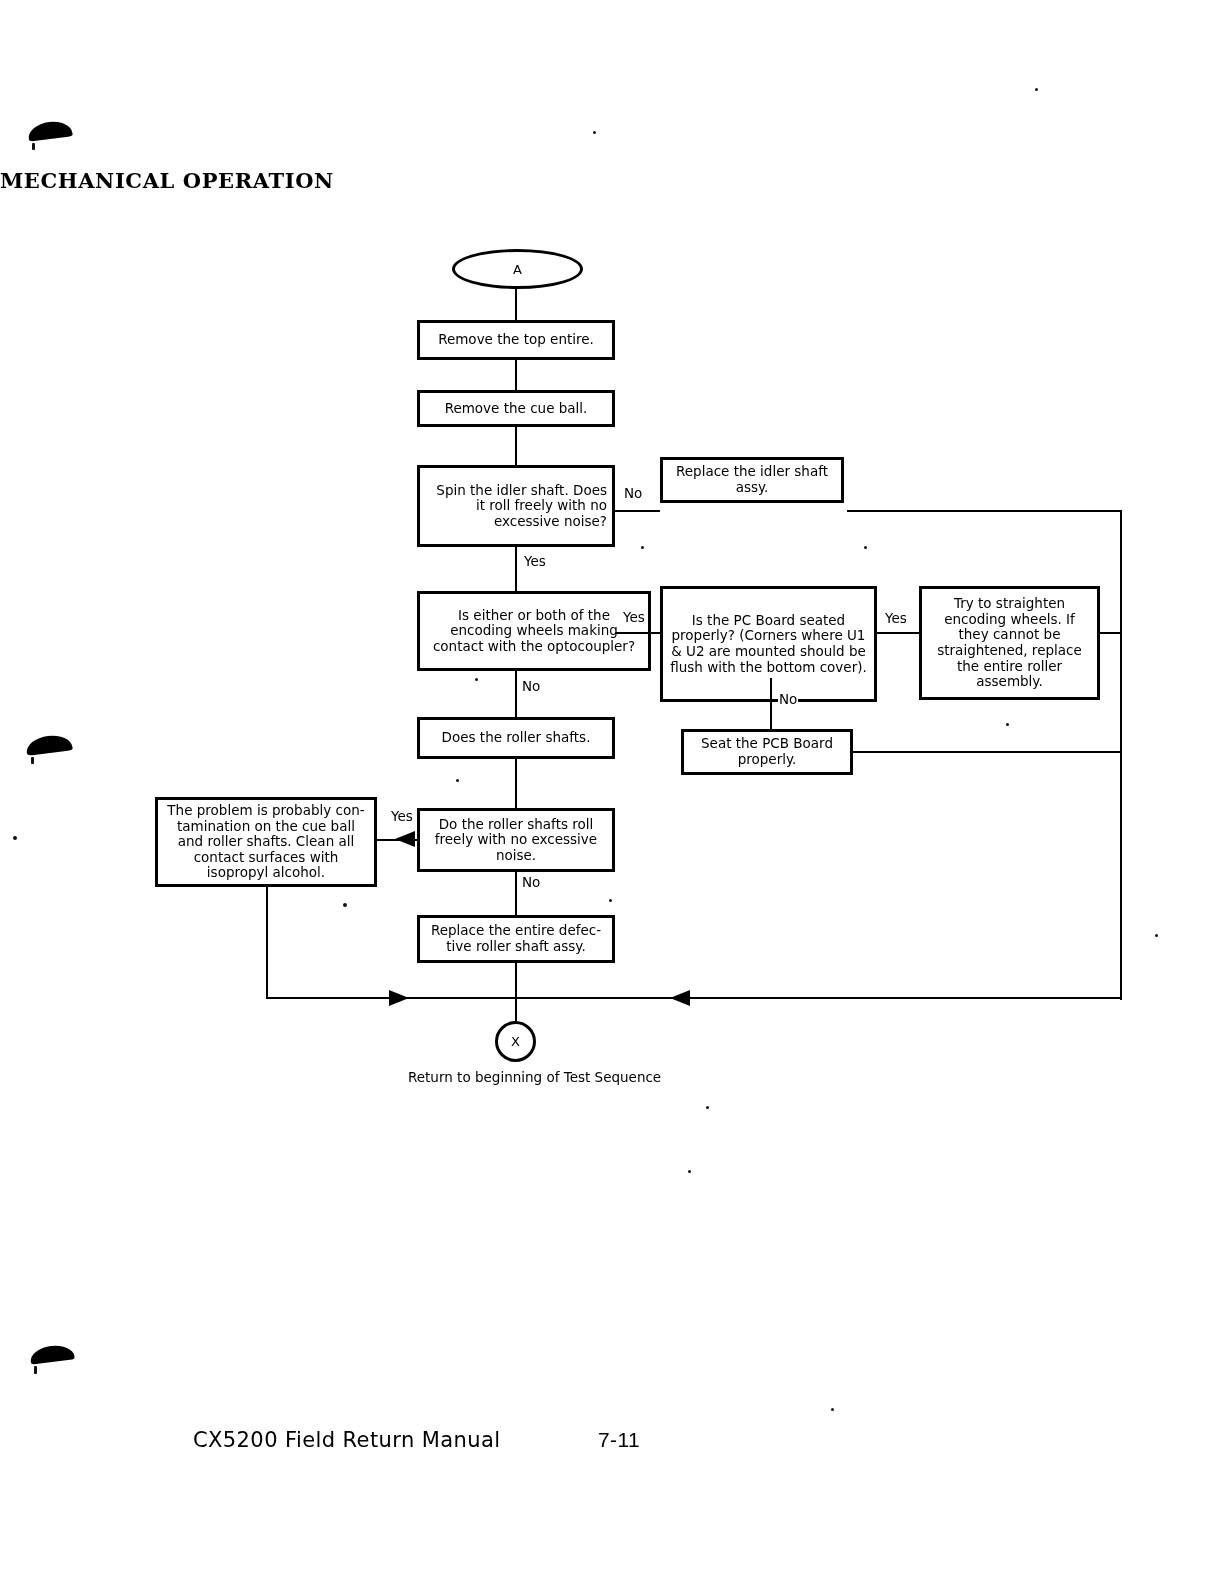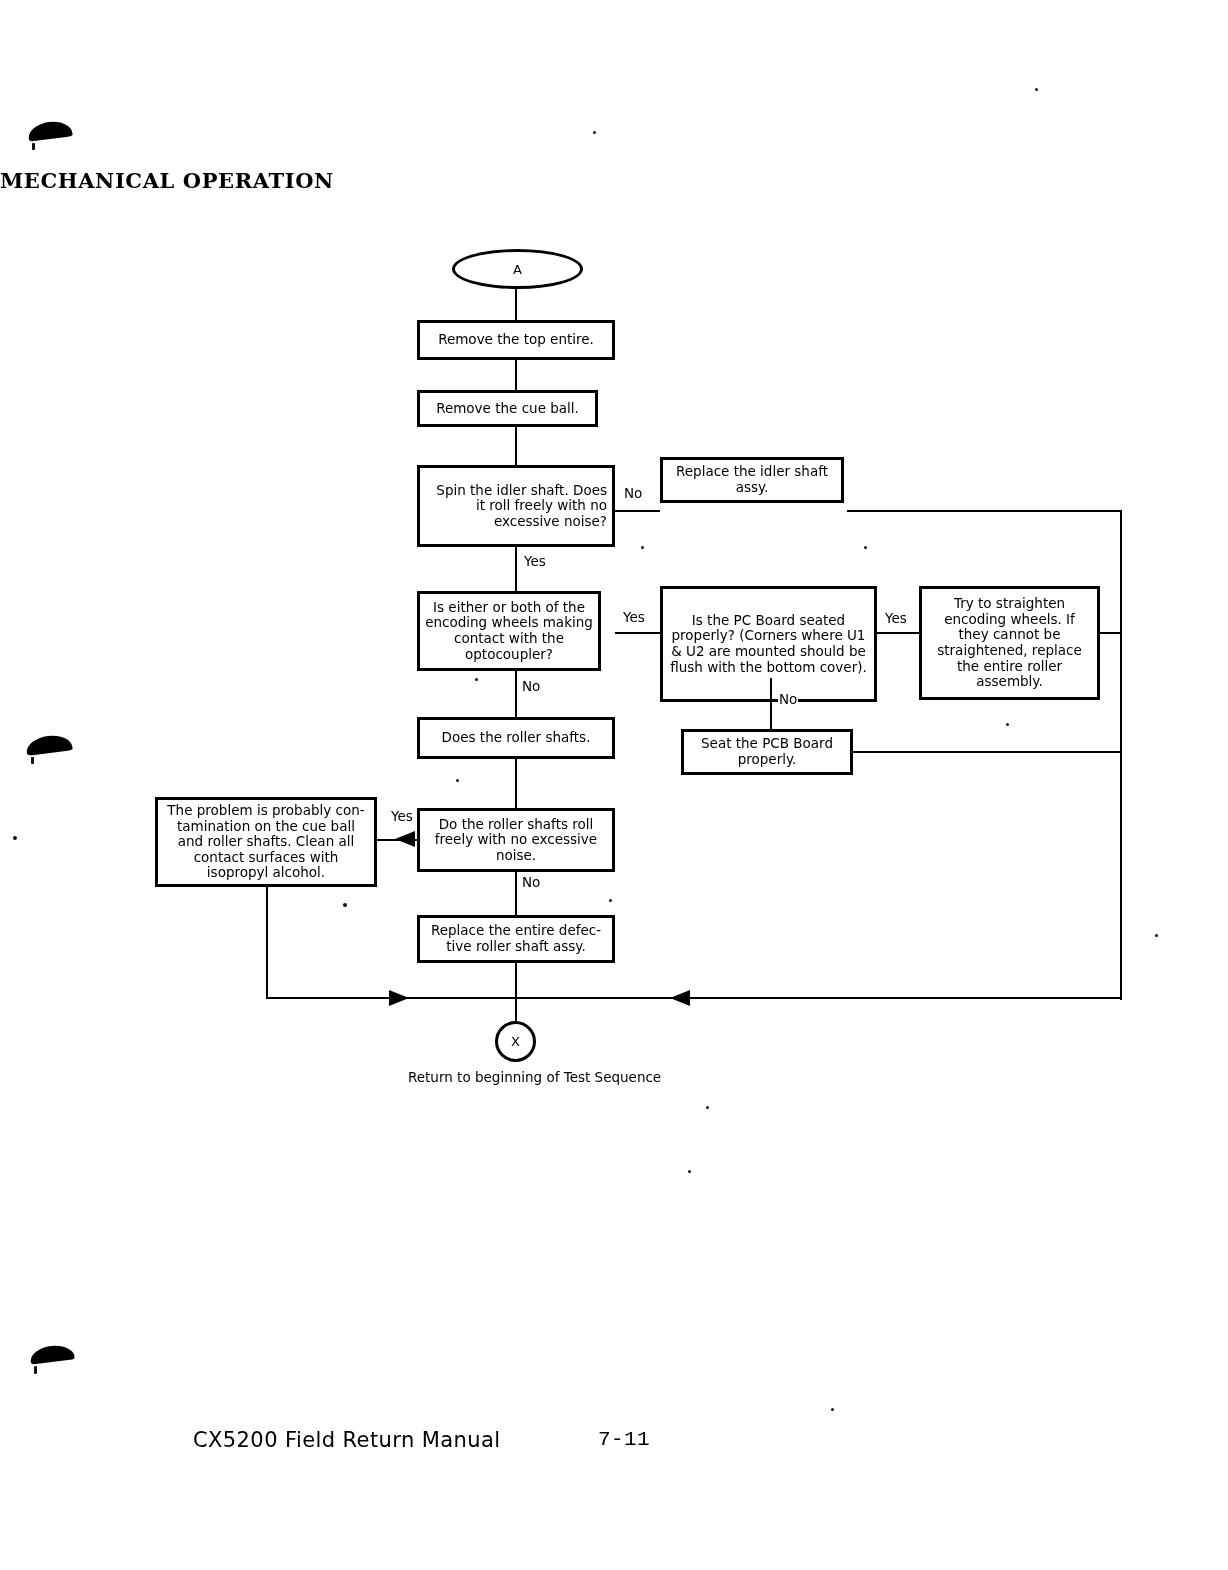--- a/index.html
+++ b/index.html
@@ -10,21 +10,21 @@
   .page{position:absolute;inset:0;background:#fff;}
 
   
   .title{position:absolute;left:0;right:0;top:168px;text-align:left;
          font-family:"DejaVu Serif","Liberation Serif",serif;
          font-size:21px;letter-spacing:.6px;font-weight:600;}
   .footer-left{position:absolute;left:193px;top:1428px;
          font-family:"DejaVu Sans","Liberation Sans",sans-serif;
          font-size:21px;letter-spacing:.4px;}
   .footer-page{position:absolute;left:598px;top:1428px;
-         font-family:Liberation Mono, monospace;
+         font-family:Liberation Sans, sans-serif;
          font-size:21px;letter-spacing:.4px;}
 
   
   .node{position:absolute;box-sizing:border-box;border:3px solid #000;
         background:#fff;display:flex;align-items:center;justify-content:center;
         text-align:center;line-height:1.16;font-size:13.5px;padding:2px 5px;}
 
   .oval{position:absolute;box-sizing:border-box;border:3px solid #000;
         border-radius:50%;background:#fff;display:flex;align-items:center;
         justify-content:center;font-size:13px;}
@@ -90,21 +90,21 @@
   </div>
 
   <div class="vline" style="left:515px;top:289px;height:31px;"></div>
 
   <div class="node" style="left:417px;top:320px;width:198px;height:40px;">
     <span>Remove the top entire.</span>
   </div>
 
   <div class="vline" style="left:515px;top:360px;height:30px;"></div>
 
-  <div class="node" style="left:417px;top:390px;width:181px;height:37px;">
+  <div class="node" style="left:417px;top:390px;width:198px;height:37px;">
     <span>Remove the cue ball.</span>
   </div>
 
   <div class="vline" style="left:515px;top:427px;height:38px;"></div>
 
   <div class="node" style="left:417px;top:465px;width:198px;height:82px;text-align:right;">
     <span>Spin the idler shaft. Does it roll freely with no excessive noise?</span>
   </div>
 
   <div class="hline" style="left:615px;top:510px;width:45px;"></div>
@@ -112,21 +112,21 @@
 
   <div class="node" style="left:660px;top:457px;width:184px;height:46px;">
     <span>Replace the idler shaft assy.</span>
   </div>
 
   <div class="hline" style="left:847px;top:510px;width:275px;"></div>
 
   <div class="vline" style="left:515px;top:547px;height:44px;"></div>
   <div class="lbl" style="left:523px;top:555px;">Yes</div>
 
-  <div class="node" style="left:417px;top:591px;width:184px;height:80px;">
+  <div class="node" style="left:417px;top:591px;width:234px;height:80px;">
     <span>Is either or both of the encoding wheels making contact with the optocoupler?</span>
   </div>
 
   <div class="hline" style="left:615px;top:632px;width:45px;"></div>
   <div class="lbl" style="left:622px;top:611px;">Yes</div>
 
   <div class="node" style="left:660px;top:586px;width:217px;height:116px;">
     <span>Is the PC Board seated properly?  (Corners where U1 &amp; U2 are mounted should be flush with the bottom cover).</span>
   </div>
 

